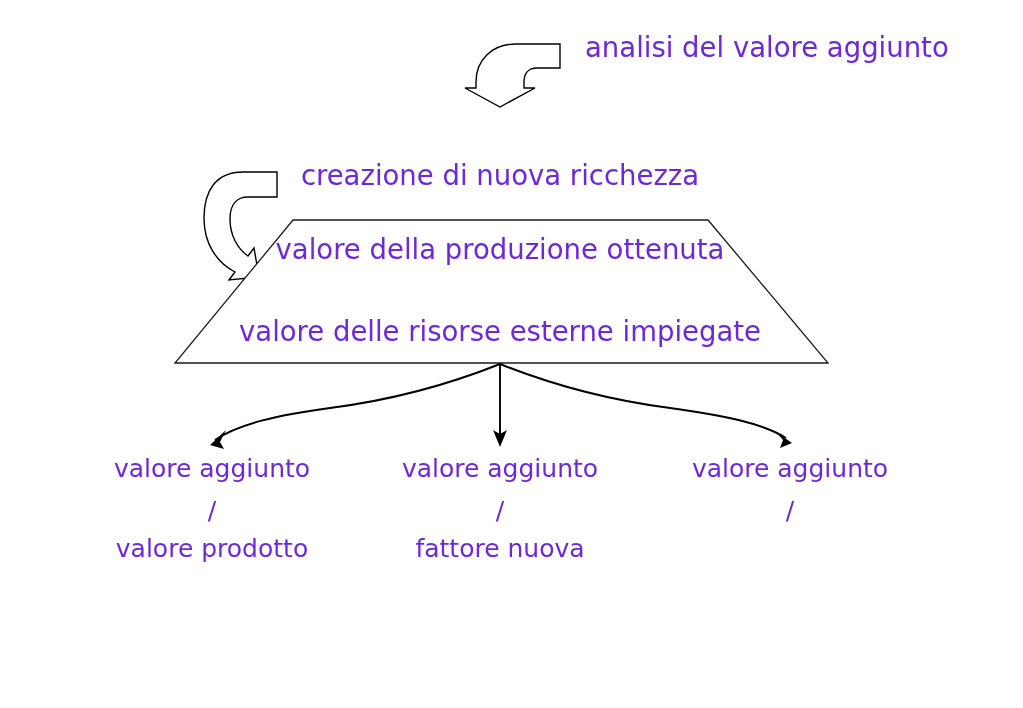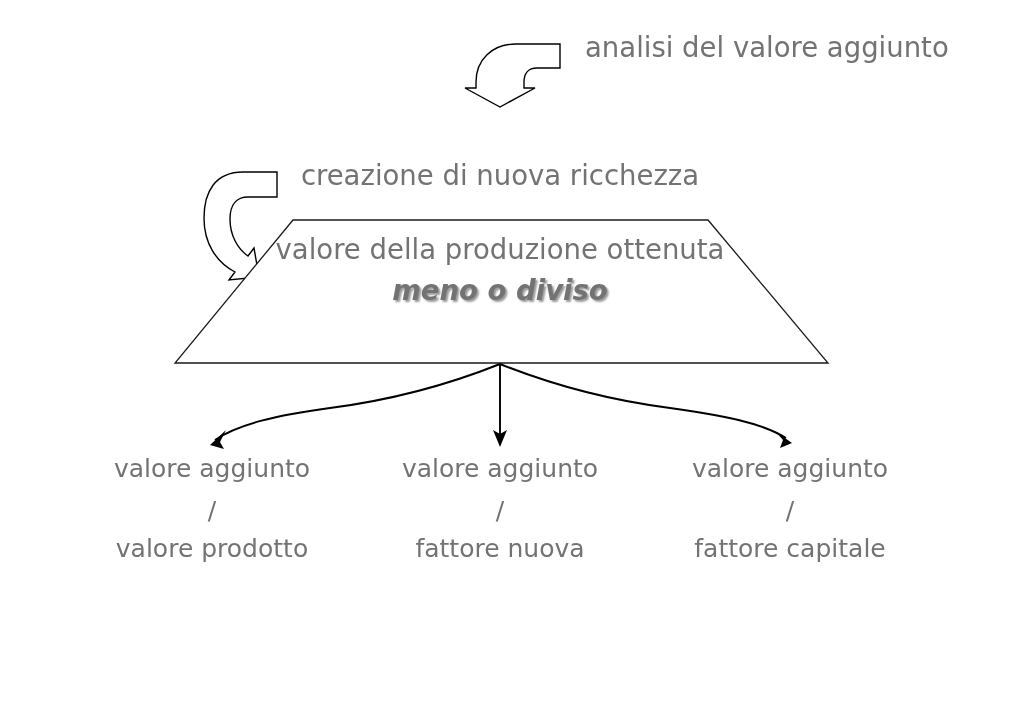--- a/index.html
+++ b/index.html
@@ -24,21 +24,21 @@
     top: 0;
     width: 1023px;
     height: 708px;
     pointer-events: none;
   }
   .txt {
     position: absolute;
     text-align: center;
     line-height: 1.16;
     white-space: pre;
-    color: #737373;
+    color: #6d28d9;
     font-weight: 400;
   }
   .t-title {
     font-size: 27.5px;
   }
   .t-sub {
     font-size: 27.5px;
   }
   .t-trap {
     font-size: 27.5px;
@@ -130,28 +130,27 @@
         <path d="M 792 443 L 775 431 L 783 440 L 780 448 Z" fill="#000000" stroke="none"></path>
       </g>
     </g>
   </svg>
 
   <div class="txt t-title" style="left:585px; top:32px; width:400px; text-align:left;">analisi del valore aggiunto</div>
 
   <div class="txt t-trap" style="left:240px; top:234px; width:520px;">valore della produzione ottenuta</div>
 
   <div class="txt t-sub" style="left:280px; top:160px; width:440px;">creazione di nuova ricchezza</div>
-  <div class="txt t-emph" style="left:240px; top:275px; width:520px;">meno o diviso</div>
+  <div class="txt t-trap" style="left:200px; top:316px; width:600px;">valore delle risorse esterne impiegate</div>
 
   <div class="txt t-col" style="left:72px; top:454px; width:280px;">valore aggiunto</div>
   <div class="txt t-col" style="left:72px; top:496px; width:280px;">/</div>
   <div class="txt t-col" style="left:72px; top:534px; width:280px;">valore prodotto</div>
 
   <div class="txt t-col" style="left:360px; top:454px; width:280px;">valore aggiunto</div>
   <div class="txt t-col" style="left:360px; top:496px; width:280px;">/</div>
   <div class="txt t-col" style="left:360px; top:534px; width:280px;">fattore nuova</div>
 
   <div class="txt t-col" style="left:650px; top:454px; width:280px;">valore aggiunto</div>
   <div class="txt t-col" style="left:650px; top:496px; width:280px;">/</div>
-  <div class="txt t-col" style="left:650px; top:534px; width:280px;">fattore capitale</div>
 
 
 </div>
 
 </body></html>

